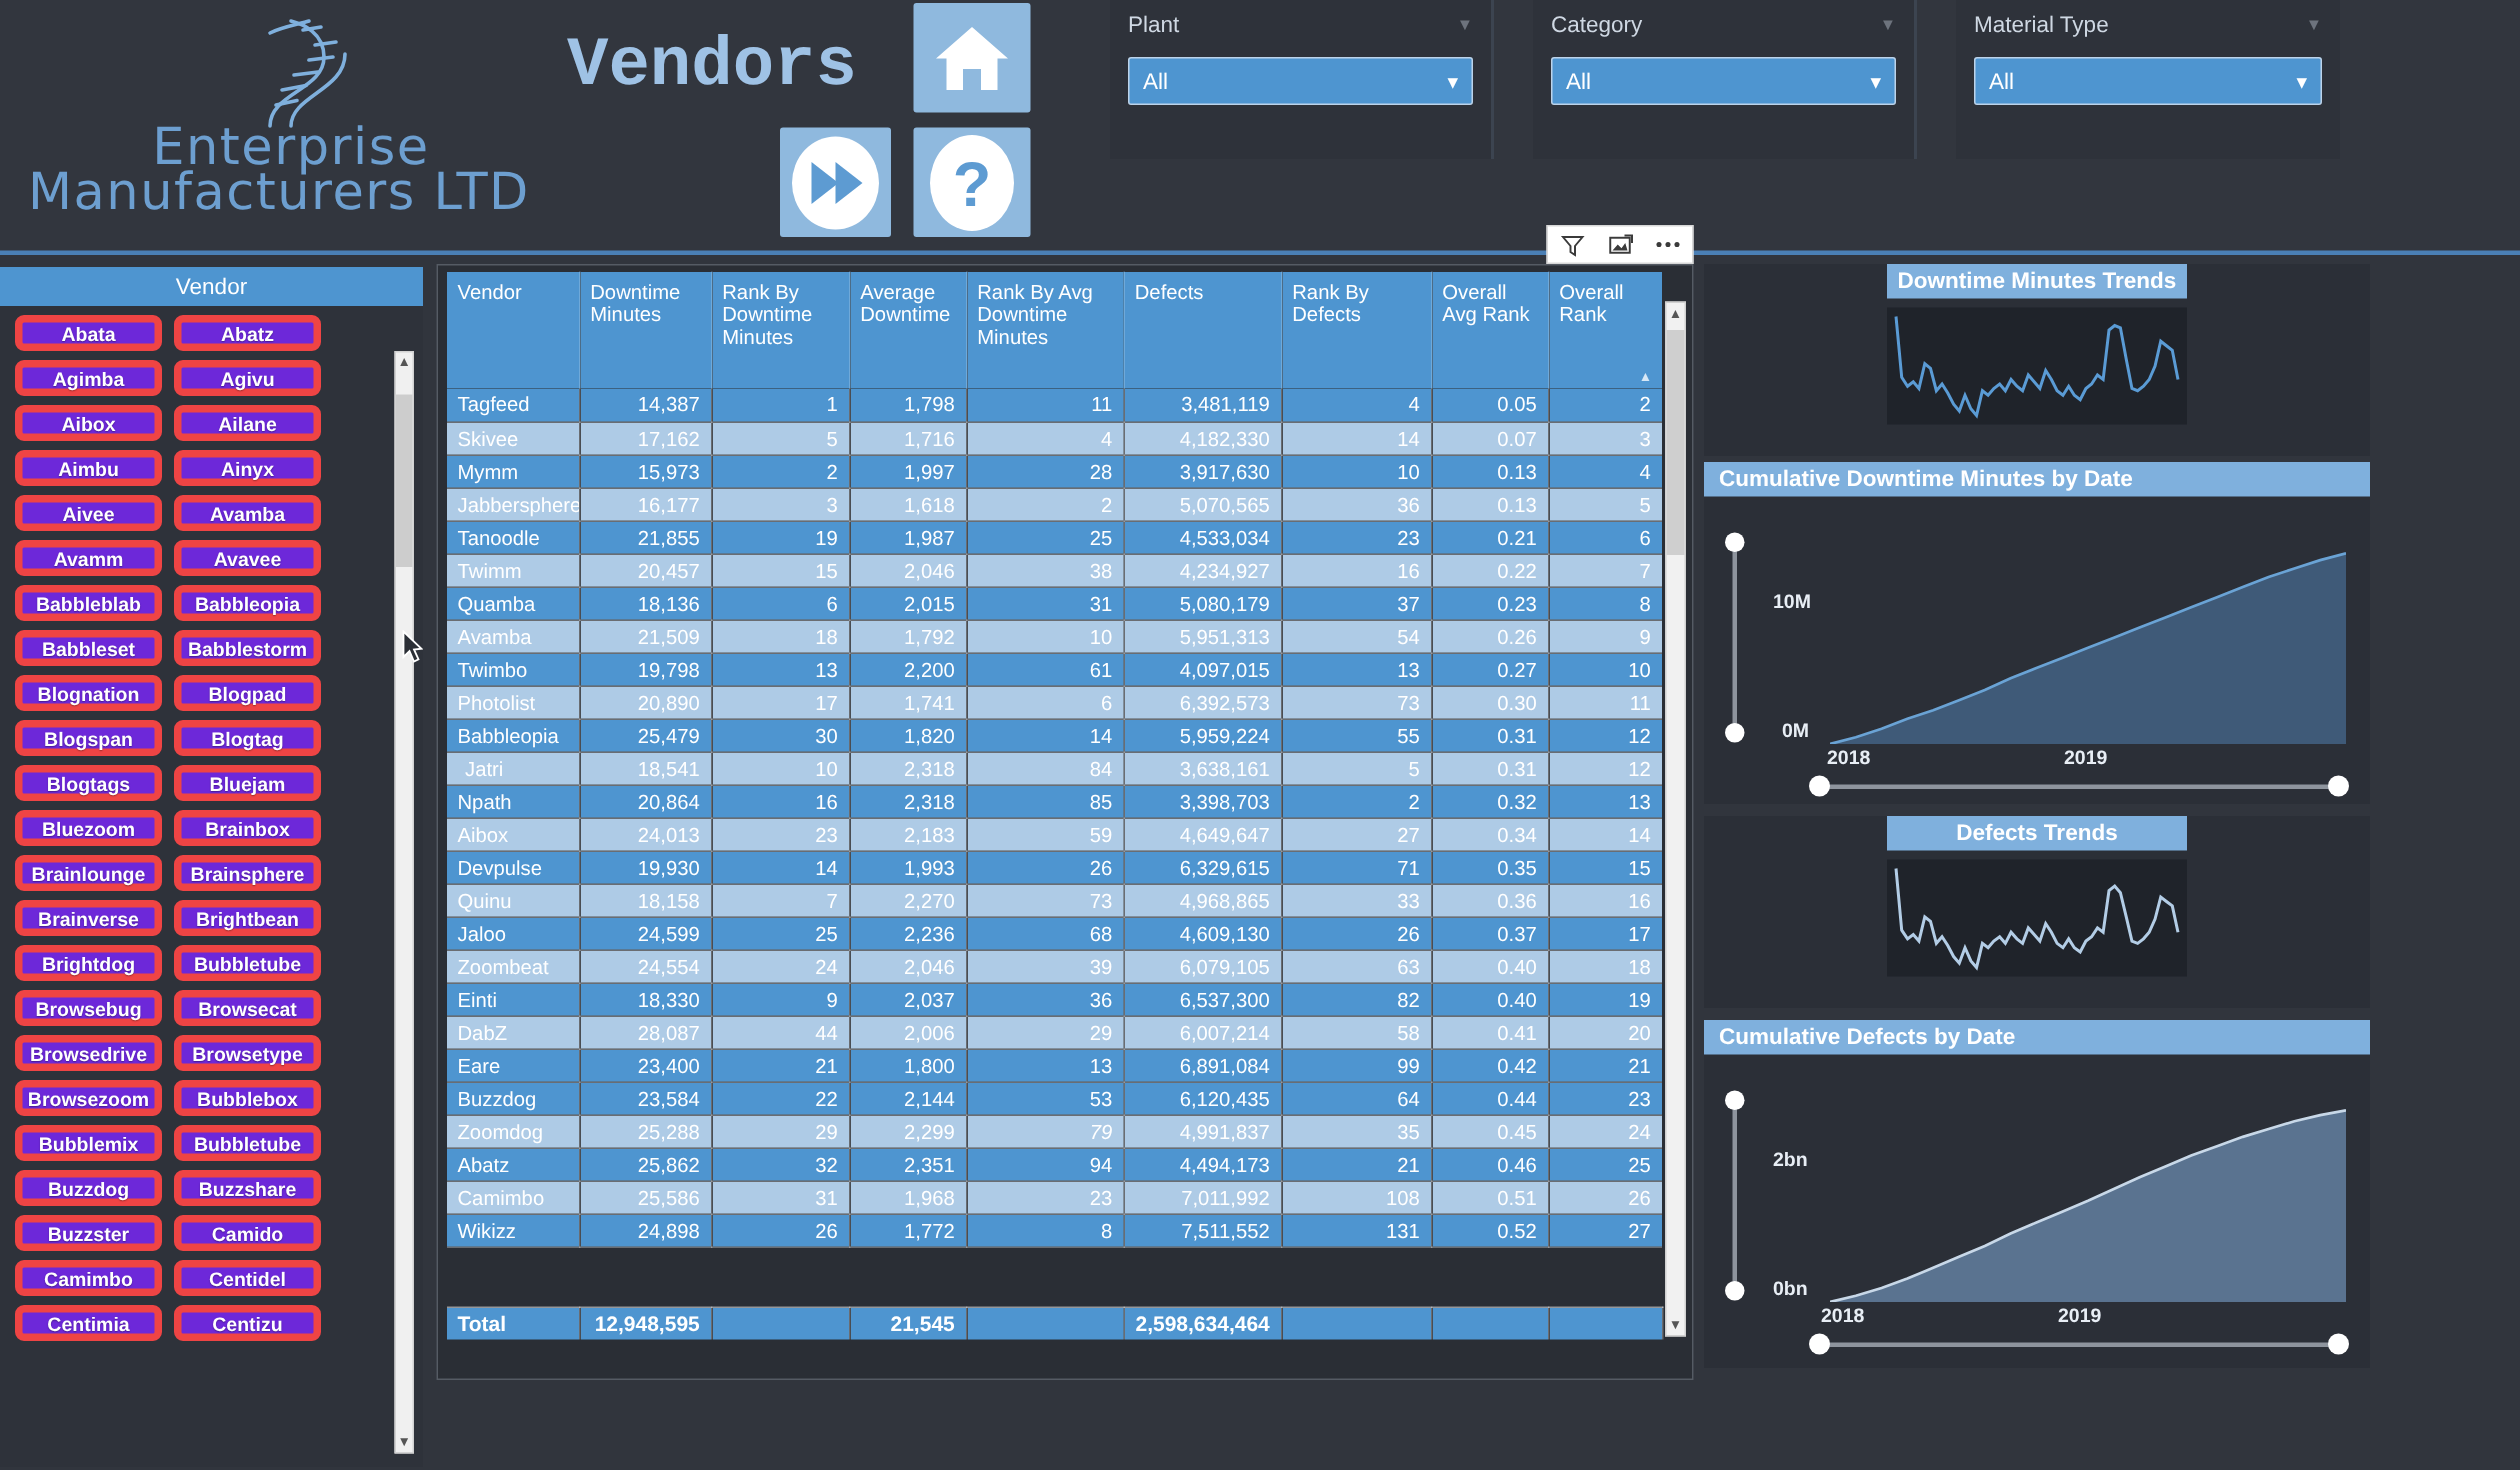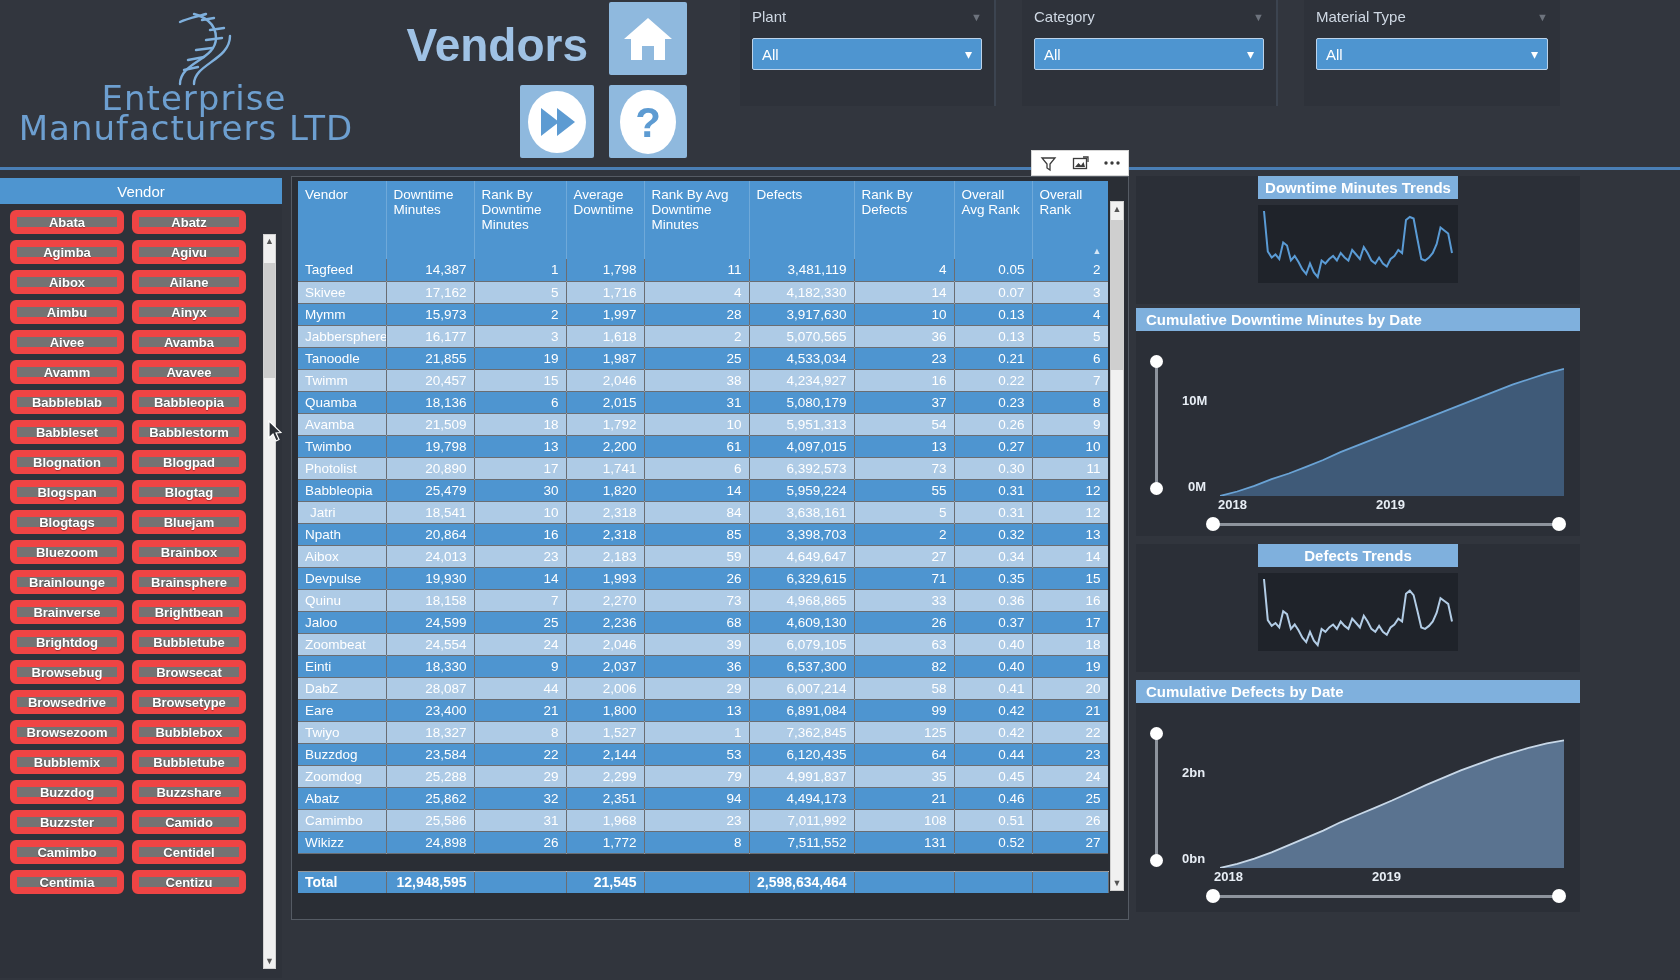--- a/index.html
+++ b/index.html
@@ -25,21 +25,22 @@
     font-family: "DejaVu Sans", sans-serif;
   }
   .logo-l2 {
     position: absolute; left: 0px; top: 100px; width: 352px;
     text-align: center; color: #6d9fd0; font-size: 34px; letter-spacing: 1px;
     font-family: "DejaVu Sans", sans-serif;
   }
   .page-title {
     position: absolute; left: 378px; top: 18px; width: 210px;
     color: #9fc2e5; font-size: 46px; font-weight: bold; letter-spacing: 0px;
-    text-align: right;
+    text-align: left;
+    font-family: Liberation Mono, monospace;
   }
   .navbtn {
     position: absolute; background: #8fb9de; border-radius: 2px;
     display: flex; align-items: center; justify-content: center;
   }
   #home-btn { left: 609px; top: 2px; width: 78px; height: 73px; }
   #fwd-btn  { left: 520px; top: 85px; width: 74px; height: 73px; }
   #help-btn { left: 609px; top: 85px; width: 78px; height: 73px; }
 
   
@@ -73,22 +74,22 @@
     height: 26px; background: #4e95d0; color: #ffffff;
     display: flex; align-items: center; justify-content: center;
     font-size: 15px;
   }
   .vendor-body {
     position: relative; height: 774px; padding: 6px 20px 0 10px;
     overflow: hidden;
   }
   .vendor-grid { display: flex; flex-wrap: wrap; gap: 6px 8px; }
   .vendor-chip {
-    width: 114px; height: 24px; background: #737373;
-    border: 7px solid #ef4444; border-radius: 6px;
+    width: 98px; height: 24px; background: #6d28d9;
+    border: 5px solid #ef4444; border-radius: 6px;
     color: #ffffff; font-size: 13px; font-weight: bold;
     display: flex; align-items: center; justify-content: center;
     text-shadow: 0 1px 1px rgba(0,0,0,.35);
   }
   .v-scroll {
     position: absolute; right: 6px; top: 30px; width: 13px; height: 735px;
     background: #f0f0f0; border: 1px solid #d2d2d2;
   }
   .v-scroll .thumb {
     position: absolute; left: 0; top: 28px; width: 11px; height: 115px;
@@ -588,31 +589,20 @@
               <td style="width: 88px;">Eare</td>
               <td class="num" style="width: 88px;">23,400</td>
               <td class="num" style="width: 92px;">21</td>
               <td class="num" style="width: 78px;">1,800</td>
               <td class="num" style="width: 105px;">13</td>
               <td class="num" style="width: 105px;">6,891,084</td>
               <td class="num" style="width: 100px;">99</td>
               <td class="num" style="width: 78px;">0.42</td>
               <td class="num" style="width: 76px;">21</td>
             </tr>
-            <tr class="odd">
-              <td style="width: 88px;">Twiyo</td>
-              <td class="num" style="width: 88px;">18,327</td>
-              <td class="num" style="width: 92px;">8</td>
-              <td class="num" style="width: 78px;">1,527</td>
-              <td class="num" style="width: 105px;">1</td>
-              <td class="num" style="width: 105px;">7,362,845</td>
-              <td class="num" style="width: 100px;">125</td>
-              <td class="num" style="width: 78px;">0.42</td>
-              <td class="num" style="width: 76px;">22</td>
-            </tr>
             <tr class="even">
               <td style="width: 88px;">Buzzdog</td>
               <td class="num" style="width: 88px;">23,584</td>
               <td class="num" style="width: 92px;">22</td>
               <td class="num" style="width: 78px;">2,144</td>
               <td class="num" style="width: 105px;">53</td>
               <td class="num" style="width: 105px;">6,120,435</td>
               <td class="num" style="width: 100px;">64</td>
               <td class="num" style="width: 78px;">0.44</td>
               <td class="num" style="width: 76px;">23</td>

